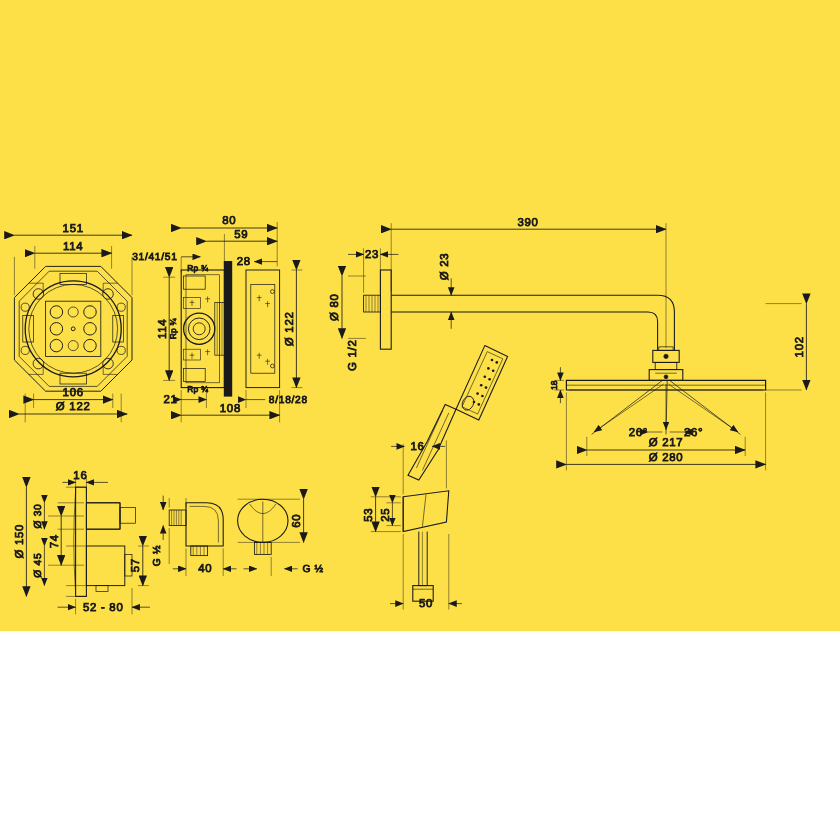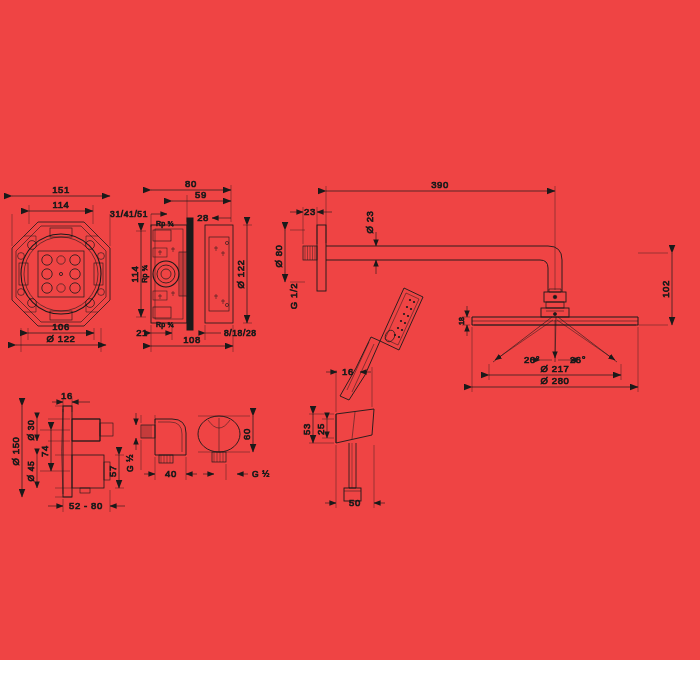--- a/index.html
+++ b/index.html
@@ -1,18 +1,18 @@
 <!DOCTYPE html>
 <html><head>
 <meta charset="utf-8">
 <style>
   html,body{margin:0;padding:0;background:#ffffff;}
   body{width:700px;height:700px;overflow:hidden;
        font-family:"Liberation Sans", sans-serif;}
-  #sheet{position:relative;width:700px;height:660px;background:#ef4444;}
+  #sheet{position:relative;width:700px;height:526px;background:#fde047;}
   svg{display:block;}
   .dimtxt{font-family:"Liberation Sans", sans-serif;font-size:9.5px;fill:#1a1a1a;
           letter-spacing:0.6px;}
   .dimtxt.sm{font-size:8.5px;}
   .dimtxt.xs{font-size:7px;letter-spacing:0.2px;}
 </style>
 </head>
 <body>
 
 <div id="sheet">

